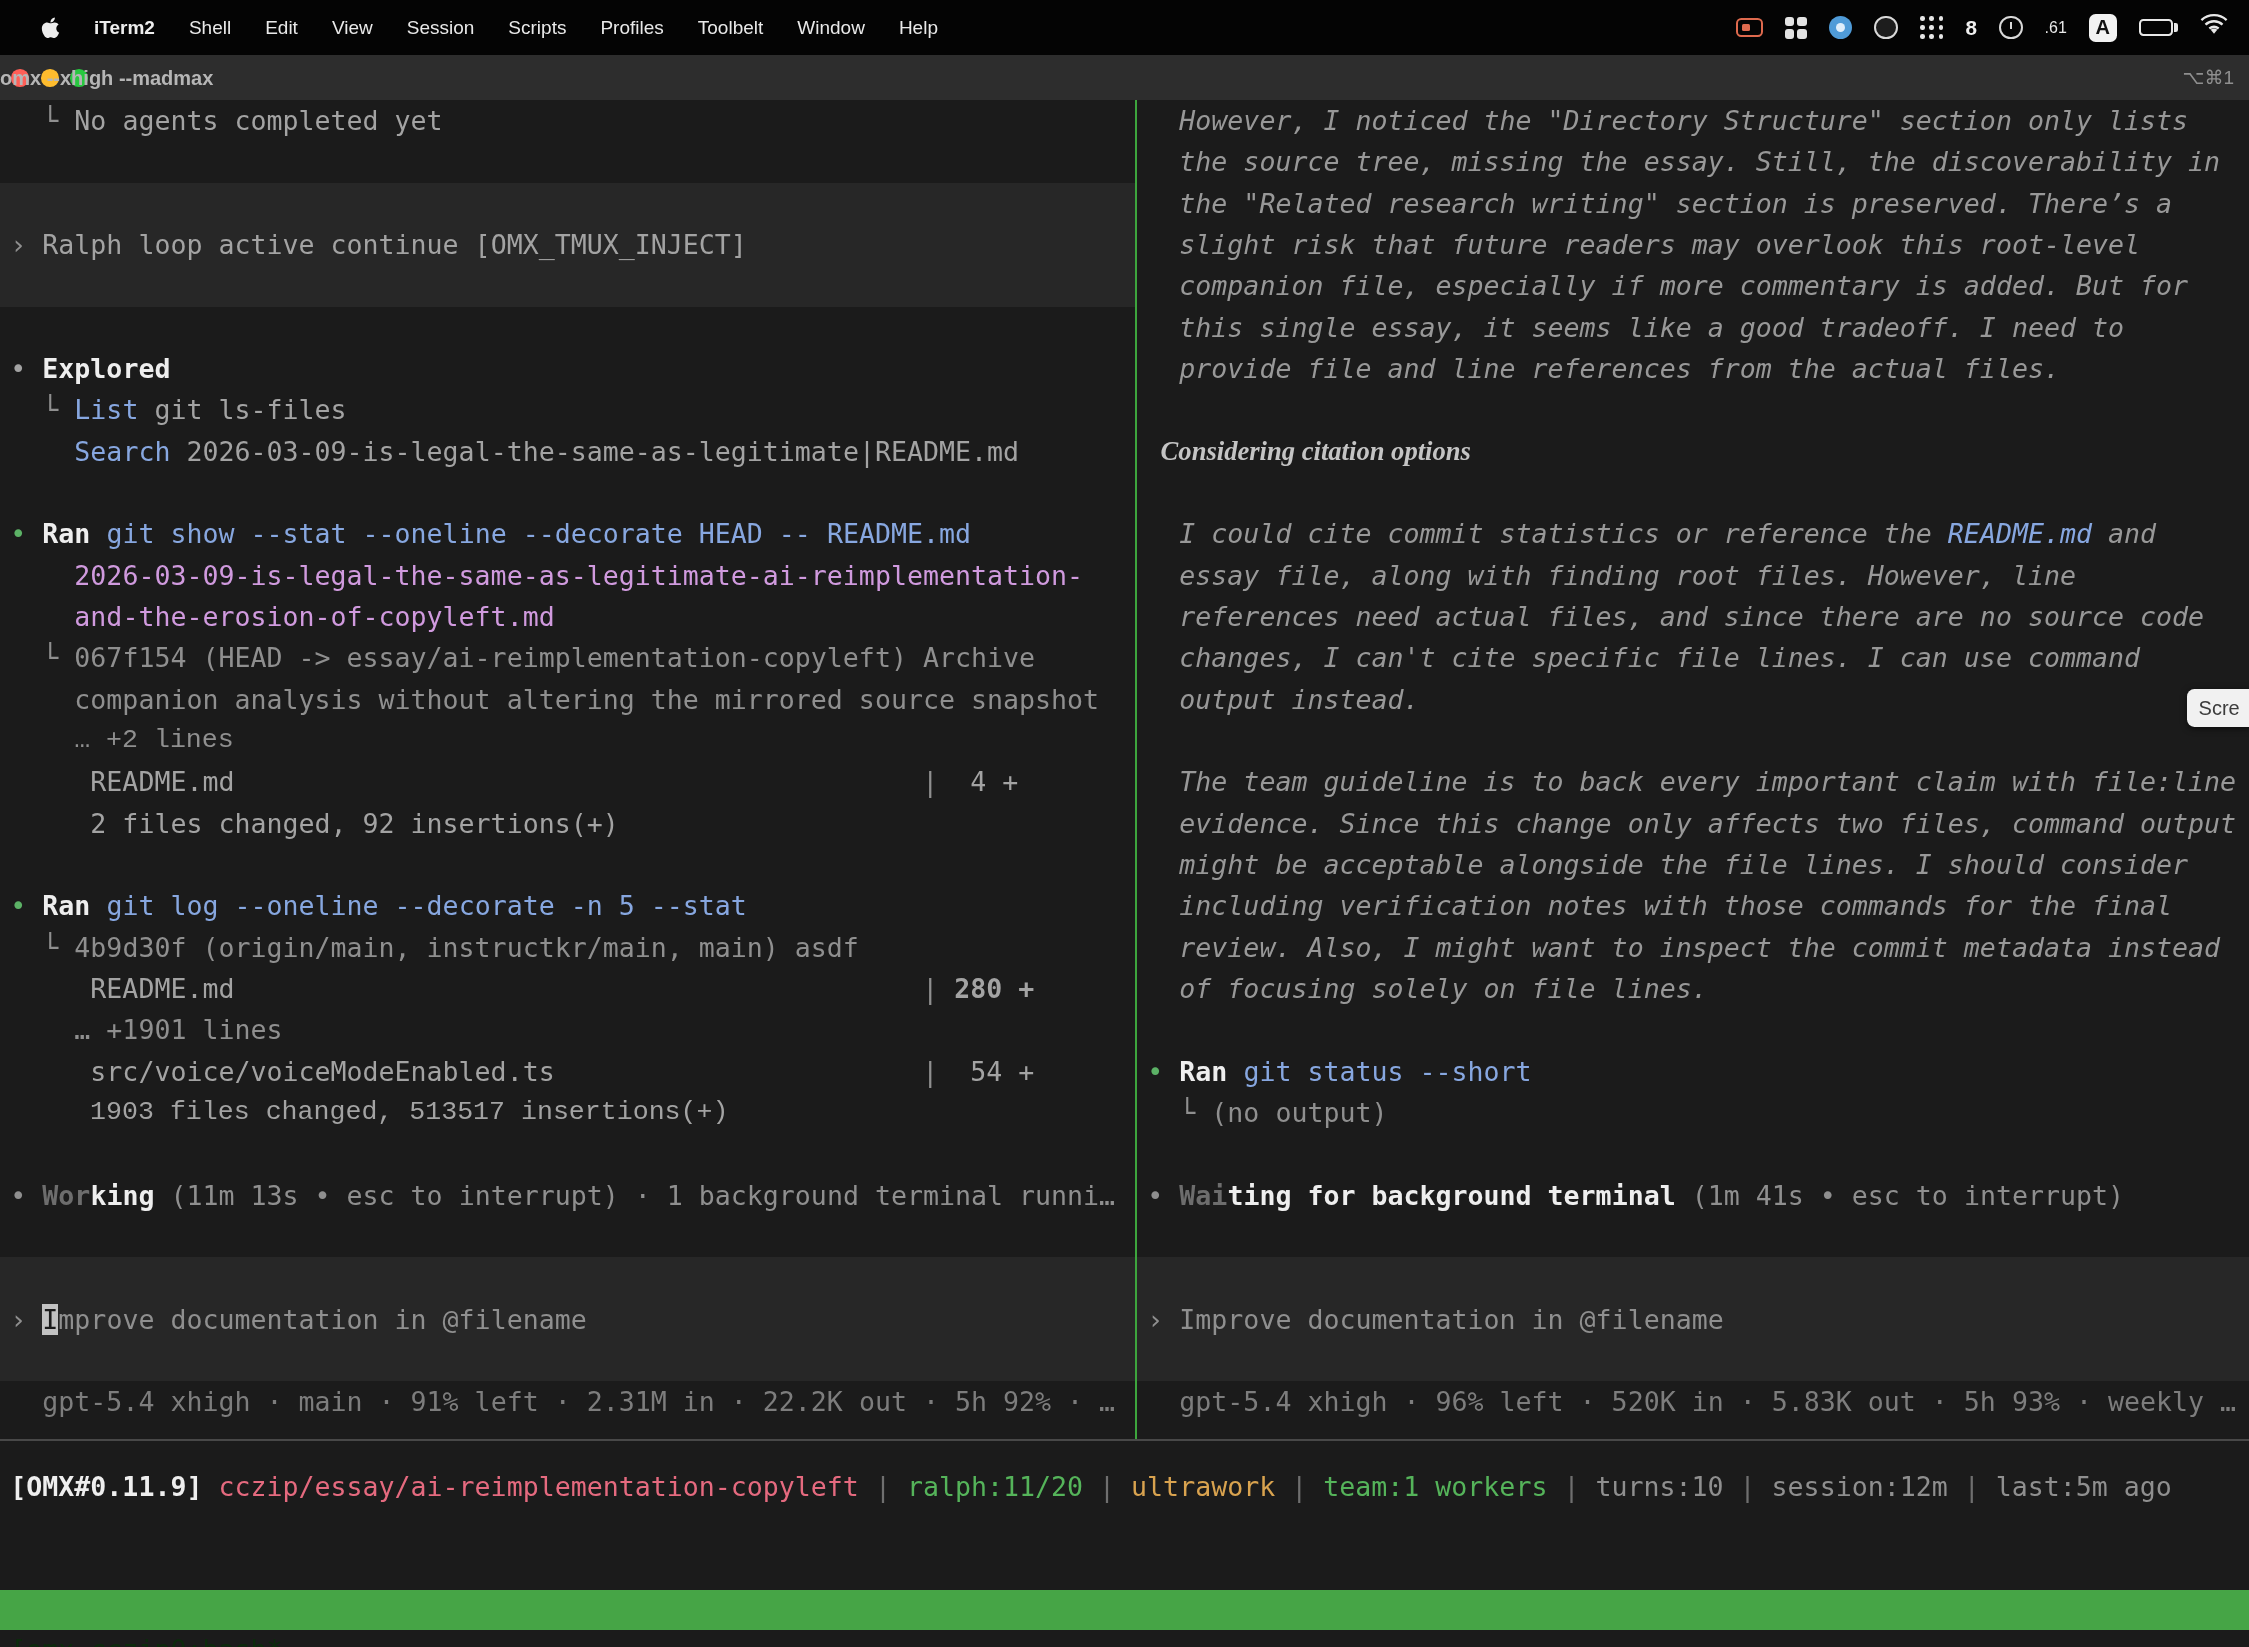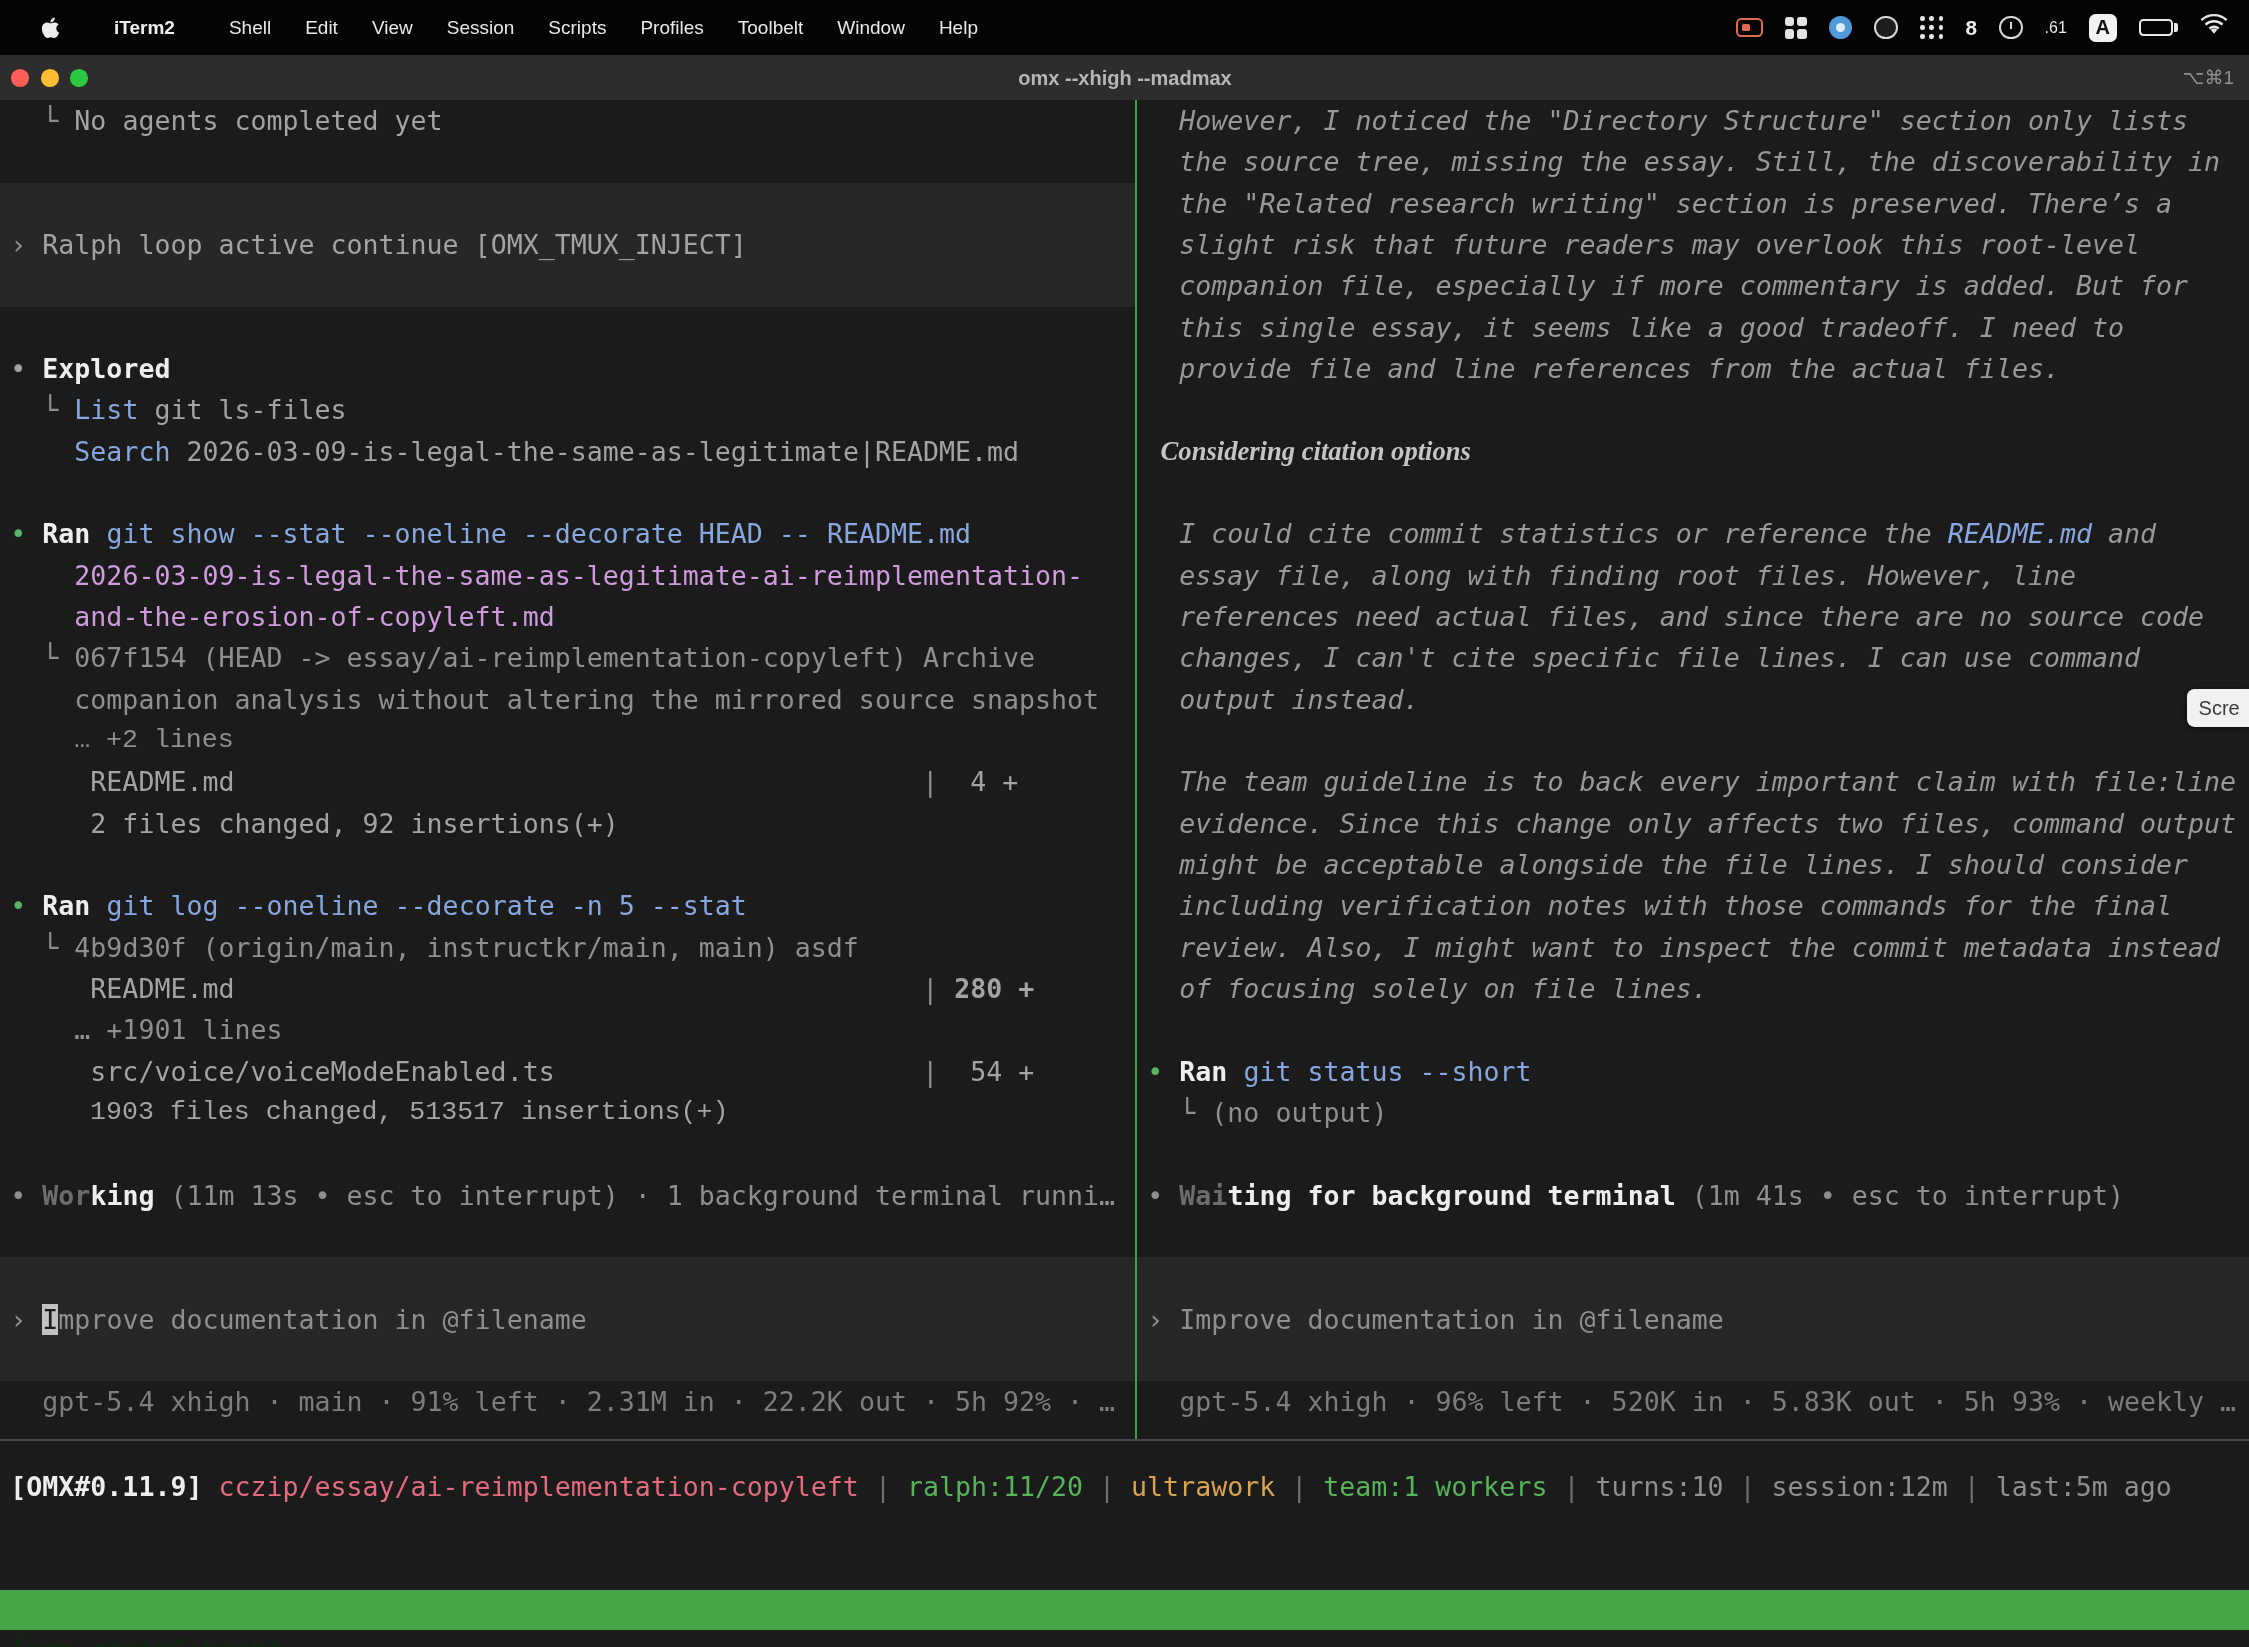--- a/index.html
+++ b/index.html
@@ -6,21 +6,21 @@
   html,body { margin:0; padding:0; }
   body {
     width:2250px; height:1648px; position:relative; overflow:hidden;
     background:#161616; font-family:"Liberation Sans", sans-serif;
   }
 
   
   .menubar {
     position:absolute; top:0; left:0; right:0; height:55px;
     background:#040404; display:flex; align-items:center;
-    color:#ededed; font-size:19px;gap:20px;
+    color:#ededed; font-size:19px;
   }
   .menubar .apple { margin-left:41px; margin-right:34px; display:flex; align-items:center; }
   .menubar .appname { font-weight:bold; margin-right:34px; }
   .menu-list { display:flex; gap:34px; }
   .menu-item { color:#e9e9e9; }
   .status-icons { margin-left:auto; display:flex; align-items:center; gap:22px; padding-right:22px; }
 
   .ic-record { width:26.6px; height:19px; border:2.2px solid #df6a4e; border-radius:5.2px; position:relative; }
   .ic-record i { position:absolute; left:4.4px; top:3.7px; width:7.4px; height:7.4px; background:#df6a4e; border-radius:1.5px; }
   .ic-gridapp { width:22px; height:22px; display:grid; grid-template-columns:1fr 1fr; gap:3px; }
@@ -40,21 +40,21 @@
   .ic-batt .body { width:34px; height:17.7px; border:2.2px solid #e8e8e8; border-radius:4.4px; padding:2.2px; }
   .ic-batt .fill { width:58%; height:100%; background:#e8e8e8; border-radius:1.5px; }
   .ic-batt .tip { width:3.7px; height:8.9px; background:#e8e8e8; border-radius:0 2.2px 2.2px 0; margin-left:1.5px; }
 
   
   .titlebar {
     position:absolute; top:55px; left:0; right:0; height:46px;
     background:#2d2d2d; border-bottom:1.5px solid #121212;
   }
   .titlebar .title {
-    position:absolute; left:0; right:0; text-align:center; line-height:46px;
+    position:absolute; left:0; right:0; line-height:46px;
     color:#b6b6b6; font-size:20px; font-weight:600;
   }
   .tl-btn { position:absolute; top:14px; width:17.7px; height:17.7px; border-radius:50%; }
   .tl-close { left:11px; background:#ff5f57; }
   .tl-min   { left:41px; background:#febc2e; }
   .tl-zoom  { left:70px; background:#28c840; }
   .titlebar .shortcut { position:absolute; right:16px; line-height:46px; color:#8f8f8f; font-size:19px; }
 
   
   .term {

